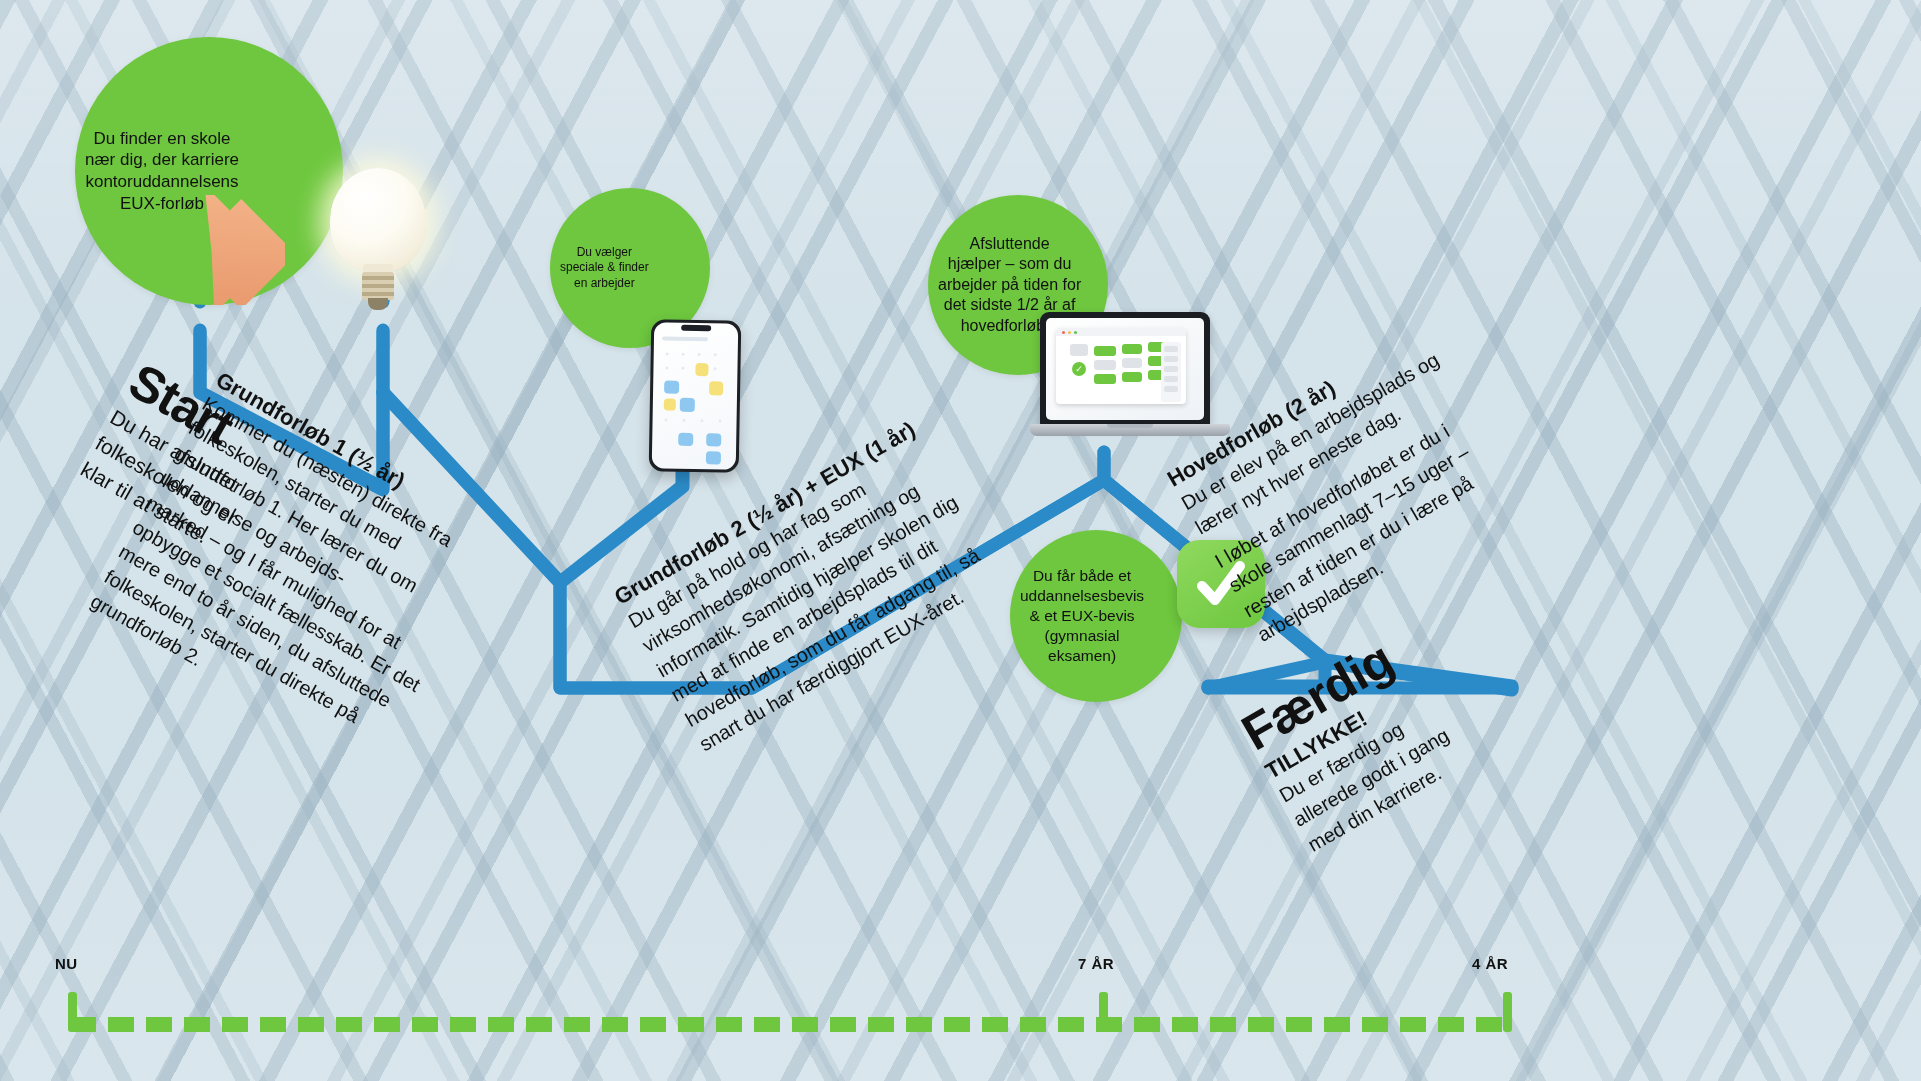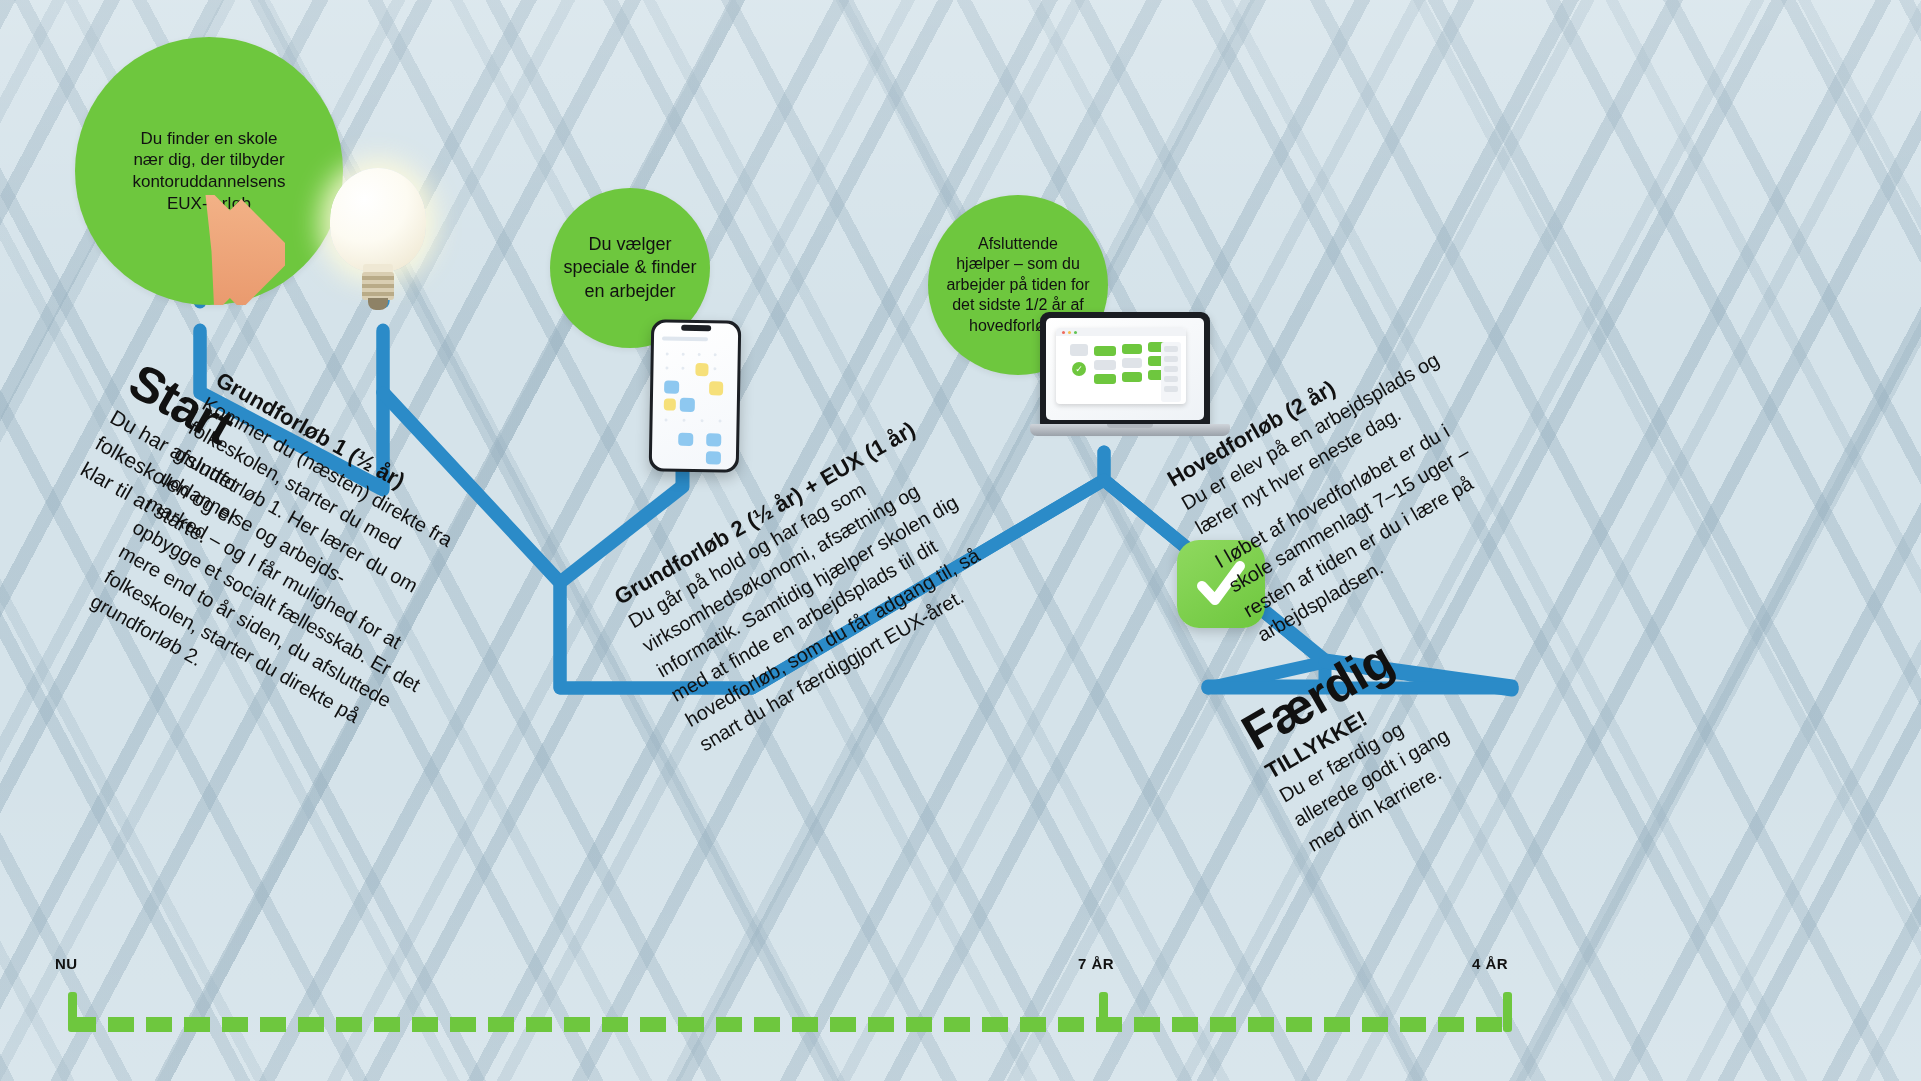--- a/index.html
+++ b/index.html
@@ -28,21 +28,21 @@
     background:linear-gradient(180deg,rgba(255,255,255,0.18),rgba(255,255,255,0) 30%,rgba(255,255,255,0) 70%,rgba(255,255,255,0.10));
   }
 
   
   svg.flow{position:absolute;left:0;top:0;width:1921px;height:1081px;}
 
   
   .bubble{
     position:absolute;border-radius:50%;
     background:#6ec73e;
-    display:flex;align-items:center;justify-content:center;
+    display:flex;align-items:center;justify-content:flex-start;
     text-align:center;color:#111;
     font-size:17px;line-height:1.28;
     padding:10px;box-sizing:border-box;
     box-shadow:0 2px 6px rgba(0,0,0,0.07);
   }
   .bubble span{display:block;}
 
   
   .rot{
     position:absolute;
@@ -207,21 +207,21 @@
       <path d="M560,583 L683,487 L683,463"></path>
       <path d="M1104,480 L1325,662 L1208,688"></path>
       <path d="M1325,662 L1512,688 L1512,688"></path>
       <path d="M1208,688 L1512,688"></path>
     </g>
   </svg>
 
   <div class="bubble" style="left:75px;top:37px;width:268px;height:268px;">
     <div>
       <span>Du finder en skole</span>
-      <span>nær dig, der tilbyder</span>
+      <span>nær dig, der karriere</span>
       <span>kontoruddannelsens</span>
       <span>EUX-forløb</span>
     </div>
   </div>
 
   <svg class="arrow-orange" style="left:155px;top:195px;width:130px;height:110px;" viewBox="0 0 130 110">
     <defs>
       <linearGradient id="og" x1="0" y1="0" x2="1" y2="1">
         <stop offset="0%" stop-color="#f4b68b"></stop>
         <stop offset="100%" stop-color="#e8966a"></stop>
@@ -230,21 +230,21 @@
     <path d="M8,20 L44,20 L44,4 L122,4 L122,82 L106,82 L106,104 L60,62 Z" transform="rotate(45 65 55)" fill="url(#og)"></path>
   </svg>
 
   <div class="bulb-wrap">
     <div class="bulb-glass"></div>
     <div class="bulb-neck"></div>
     <div class="bulb-base"></div>
     <div class="bulb-tip"></div>
   </div>
 
-  <div class="bubble" style="left:550px;top:188px;width:160px;height:160px;font-size:18px;">
+  <div class="bubble" style="left:550px;top:188px;width:160px;height:160px;font-size:12px;">
     <div>
       <span>Du vælger</span>
       <span>speciale &amp; finder</span>
       <span>en arbejder</span>
     </div>
   </div>
 
   <div class="phone">
     <div class="phone-screen">
       <div class="phone-notch"></div>
@@ -307,20 +307,29 @@
             <div class="side-row" style="top:34px;"></div>
             <div class="side-row" style="top:44px;"></div>
           </div>
         </div>
       </div>
     </div>
     <div class="lt-base"></div>
     <div class="lt-notch"></div>
   </div>
 
+  <div class="bubble" style="left:1010px;top:530px;width:172px;height:172px;font-size:15.5px;">
+    <div>
+      <span>Du får både et</span>
+      <span>uddannelsesbevis</span>
+      <span>&amp; et EUX-bevis</span>
+      <span>(gymnasial</span>
+      <span>eksamen)</span>
+    </div>
+  </div>
 
   <div class="check-badge">
     <svg width="62" height="62" viewBox="0 0 62 62">
       <path d="M12,33 L25,47 L50,13" stroke="#ffffff" stroke-width="10" stroke-linecap="round" stroke-linejoin="round" fill="none"></path>
     </svg>
   </div>
 
   <div class="rot" style="left:148px;top:352px;transform:rotate(29.5deg);">
     <div class="bigtitle">Start</div>
     <div class="body">Du har afsluttet</div>

